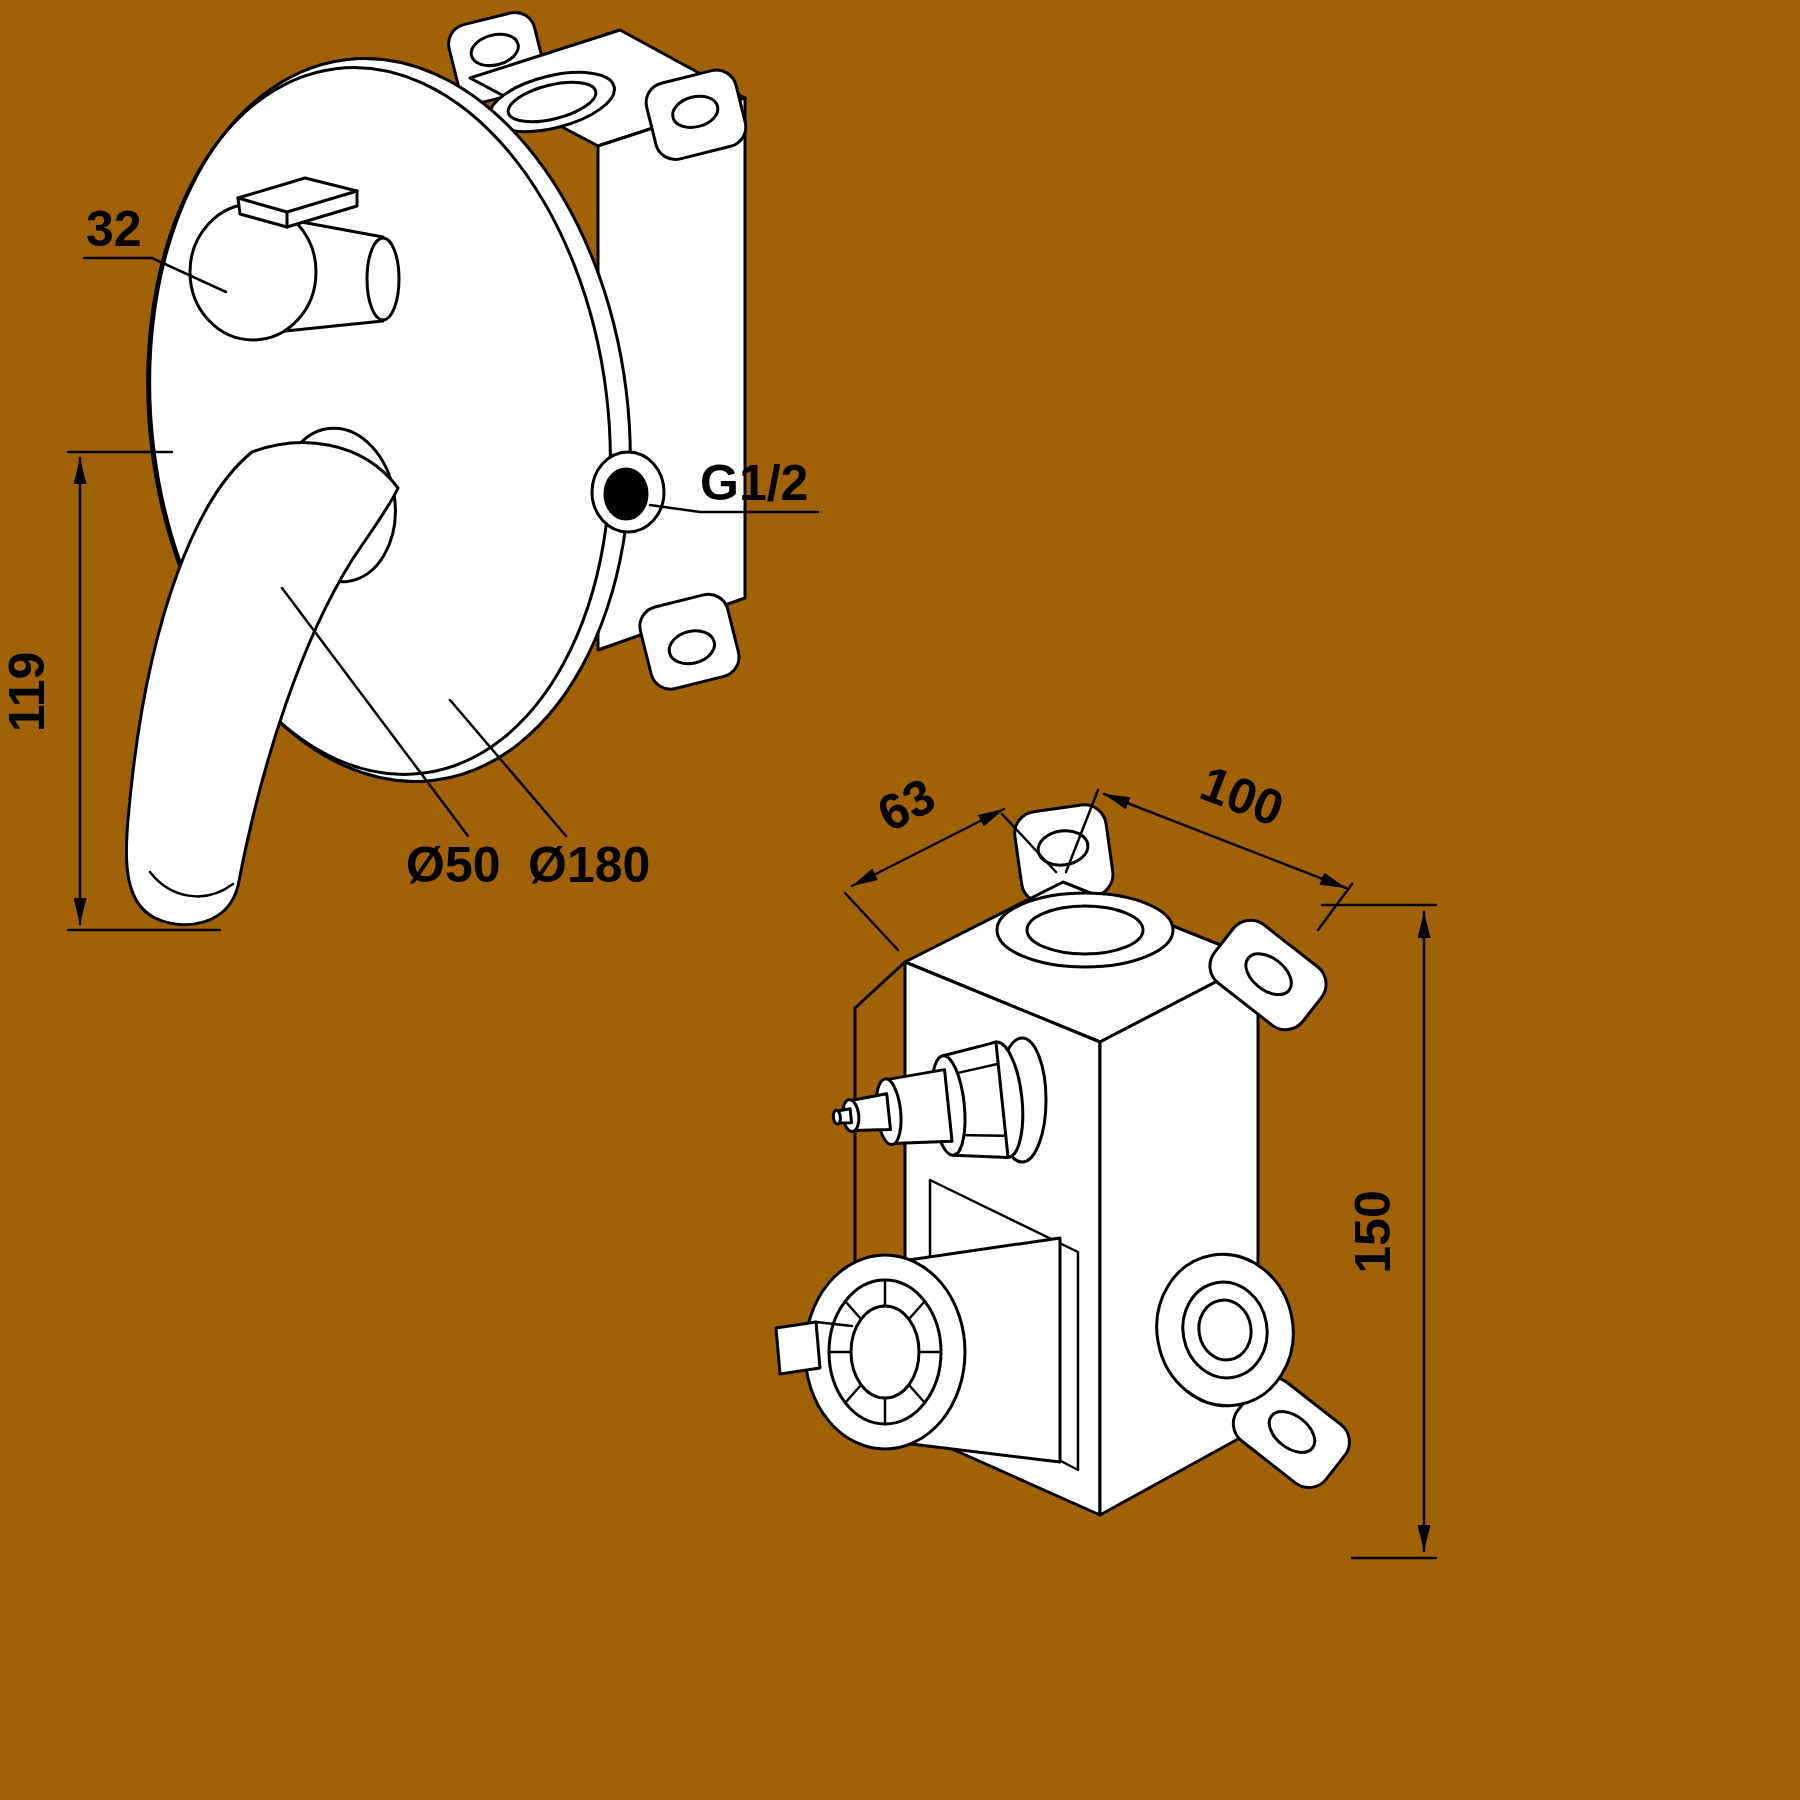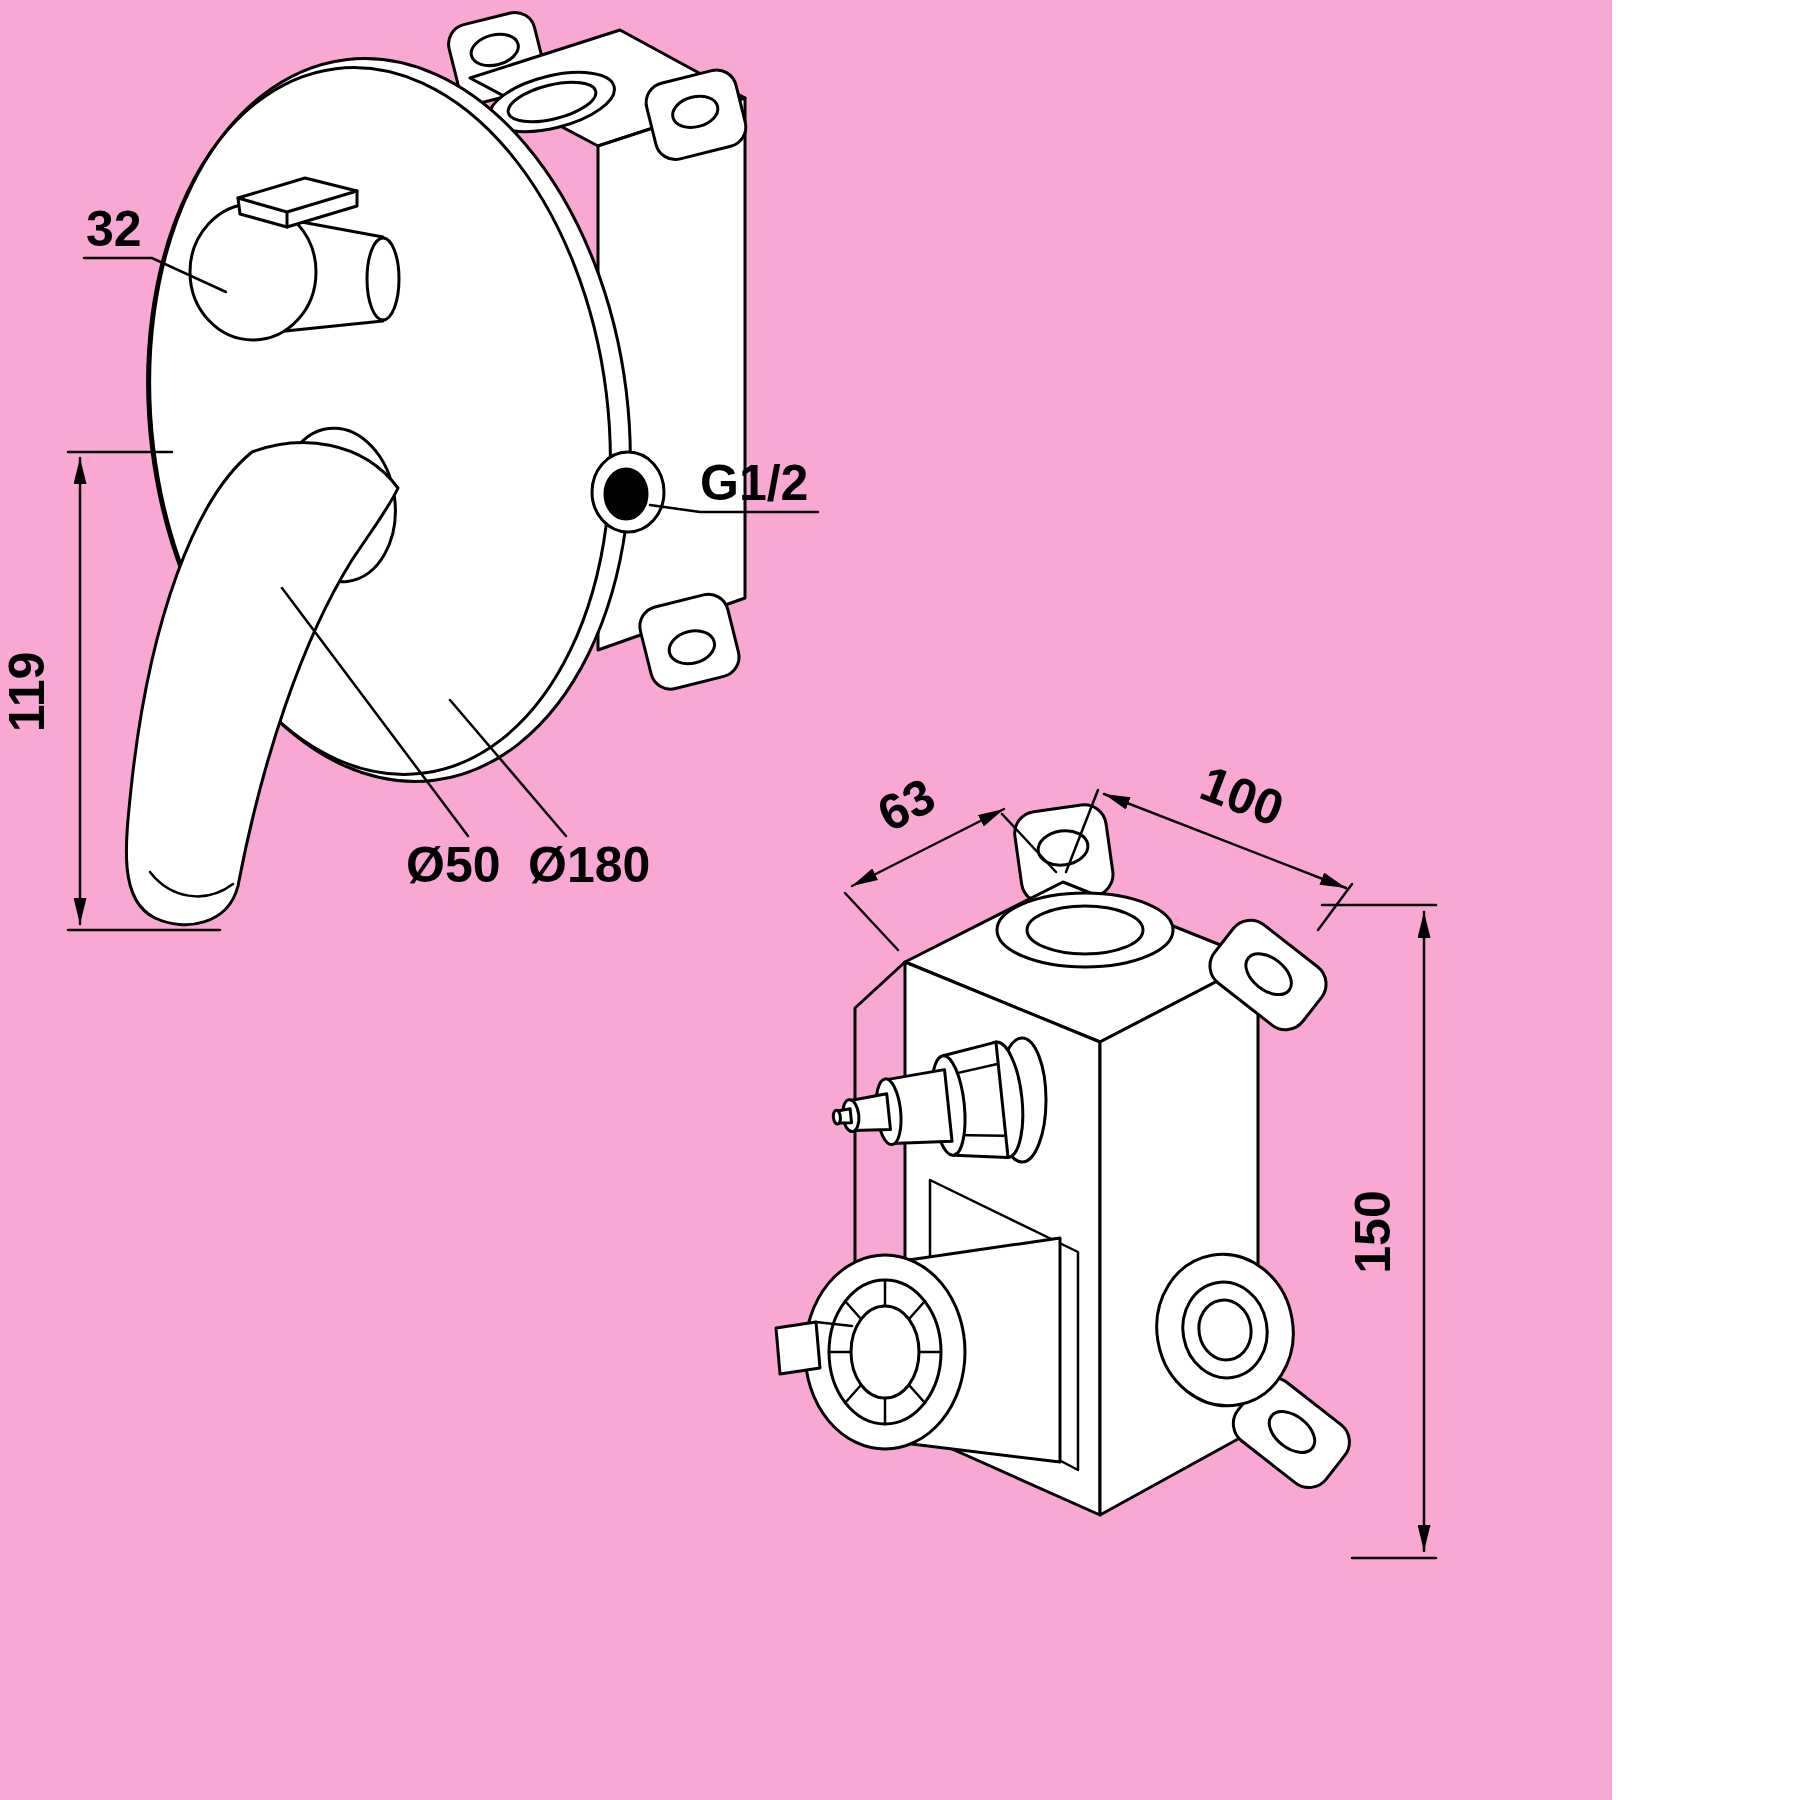--- a/index.html
+++ b/index.html
@@ -1,24 +1,24 @@
 <!DOCTYPE html>
 <html><head>
 <meta charset="utf-8">
 <style>
   html, body {
     margin: 0;
     padding: 0;
     background: #ffffff;
   }
   .stage {
-    width: 1612px;
+    width: 1800px;
     height: 1800px;
     position: relative;
-    background: #f9a8d4;
+    background: #a16207;
     font-family: "Liberation Sans", sans-serif;
   }
   svg { display: block; }
   .dim {
     font-family: "Liberation Sans", sans-serif;
     font-weight: bold;
     font-size: 50px;
     fill: #000000;
     stroke: none;
   }

